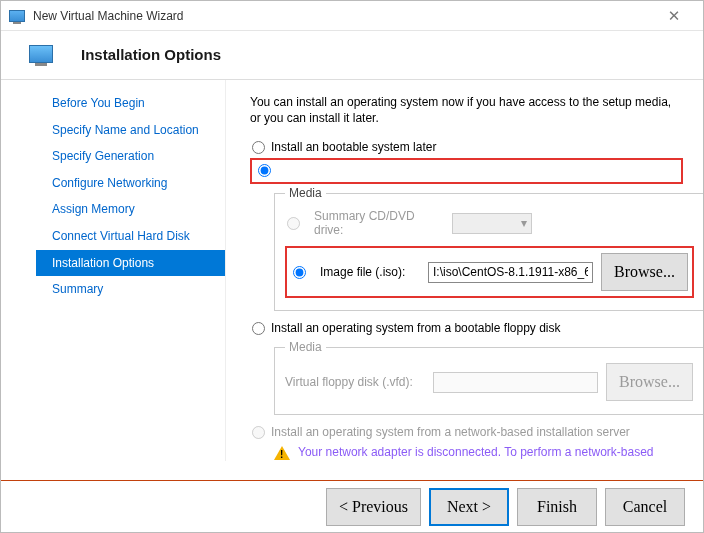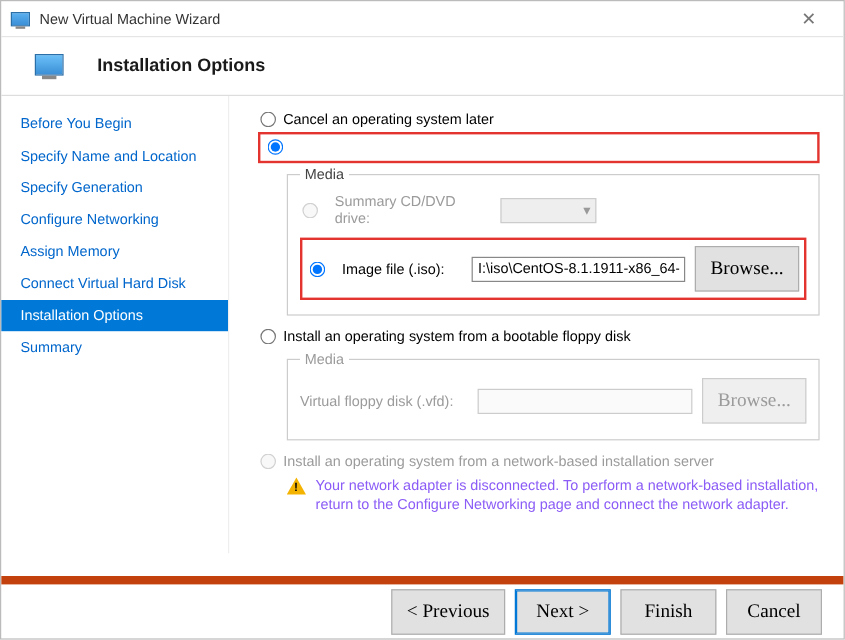--- a/index.html
+++ b/index.html
@@ -53,20 +53,21 @@
   }
   .header .monitor-lg::after {
     content:""; position:absolute; bottom:-4px; left:5px; right:5px; height:3px; background:#888;
   }
   .header h1 {
     font-size: 15px; font-weight: 600; margin:0; color:#1a1a1a;
   }
   .content {
     display:flex;
     height: calc(100% - 30px - 68px - 52px);
+    padding-left: 35px;
   }
   .sidebar {
     width: 190px;
     padding: 10px 0;
     border-right: 1px solid #eee;
   }
   .nav-item {
     padding: 4px 12px 4px 16px;
     color: #0066cc;
     cursor: pointer;
@@ -114,21 +115,21 @@
   .btn.default { border:1px solid #0078d7; box-shadow: inset 0 0 0 1px #0078d7; }
   .hl-red { border: 2px solid #e3342f; padding:2px 4px; margin:1px 0 2px 0;}
   .warn-row { display:flex; gap:8px; margin-left:24px; margin-top:2px; color:#8b5cf6; line-height:1.35;}
   .warn-icon {
     width:0; height:0; border-left:8px solid transparent; border-right:8px solid transparent;
     border-bottom:14px solid #f5b301; margin-top:2px; position:relative; flex-shrink:0;
   }
   .warn-icon::after{content:"!"; position:absolute; left:-2px; top:2px; font-size:10px; font-weight:bold; color:#000;}
   .footer {
     position:absolute; left:0; right:0; bottom:0;
-    height:52px; border-top:7px solid #c2410c;
+    height:52px; border-top:1px solid #c2410c;
     display:flex; align-items:center; justify-content:flex-end;
     gap:8px; padding: 0 18px;
   }
   label { display:flex; align-items:center; }
 </style>
 </head>
 <body>
 
 <div class="titlebar">
   <span class="monitor-sm"></span>
@@ -147,24 +148,25 @@
       <div class="nav-item">Specify Name and Location</div>
       <div class="nav-item">Specify Generation</div>
       <div class="nav-item">Configure Networking</div>
       <div class="nav-item">Assign Memory</div>
       <div class="nav-item">Connect Virtual Hard Disk</div>
       <div class="nav-item active">Installation Options</div>
       <div class="nav-item">Summary</div>
     </div>
 
   <div class="main">
+    <div class="intro">You can install an operating system now if you have access to the setup media, or you can install it later.</div>
 
     <label class="opt-row">
       <input type="radio" name="src" style="">
-      <span>Cancel an operating system later</span>
+      <span>Install an bootable system later</span>
     </label>
 
     <div class="hl-red">
       <label class="opt-row">
         <input type="radio" name="src" checked="" style="">
       </label>
     </div>
 
     <fieldset class="media" style="margin-top:0;">
       <legend>Media</legend>

